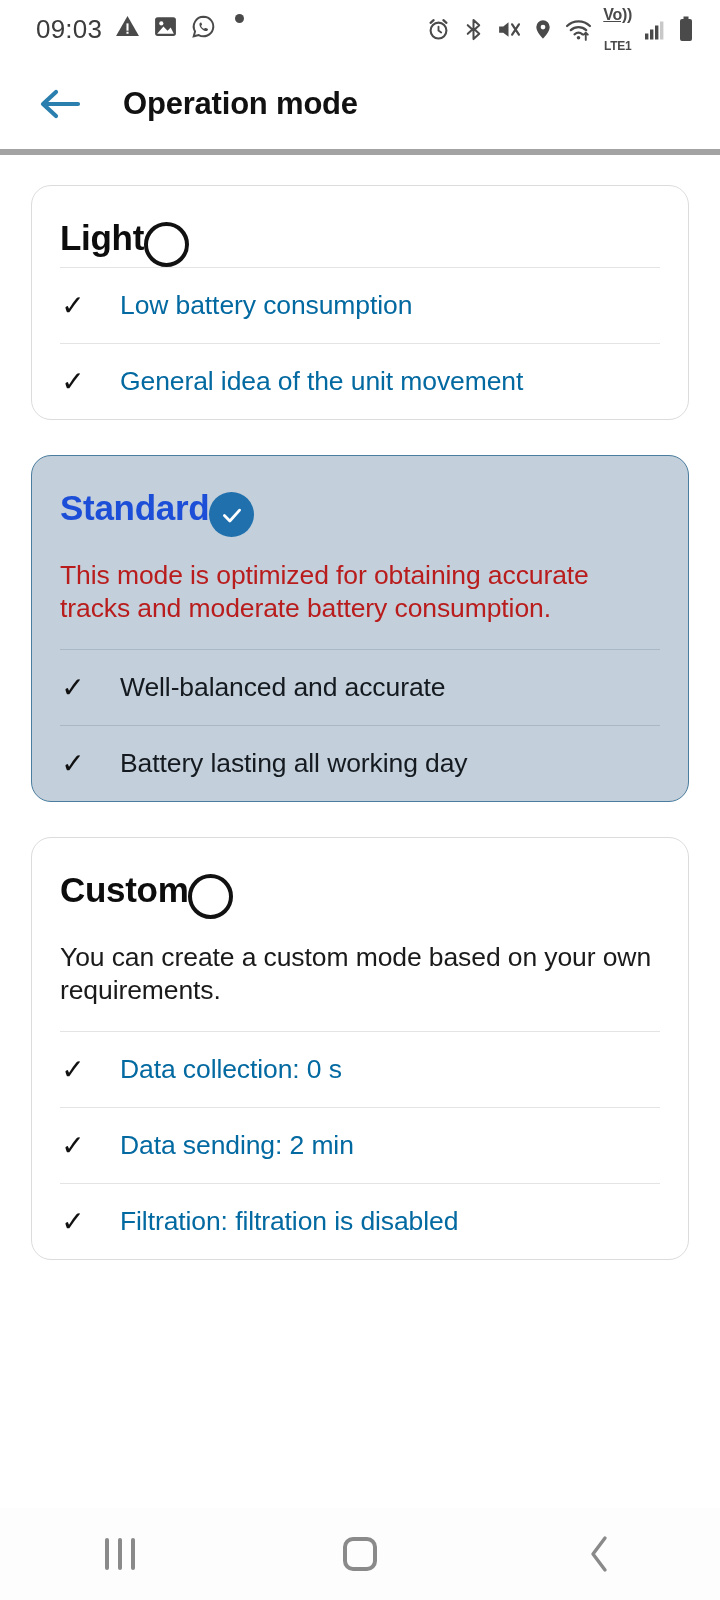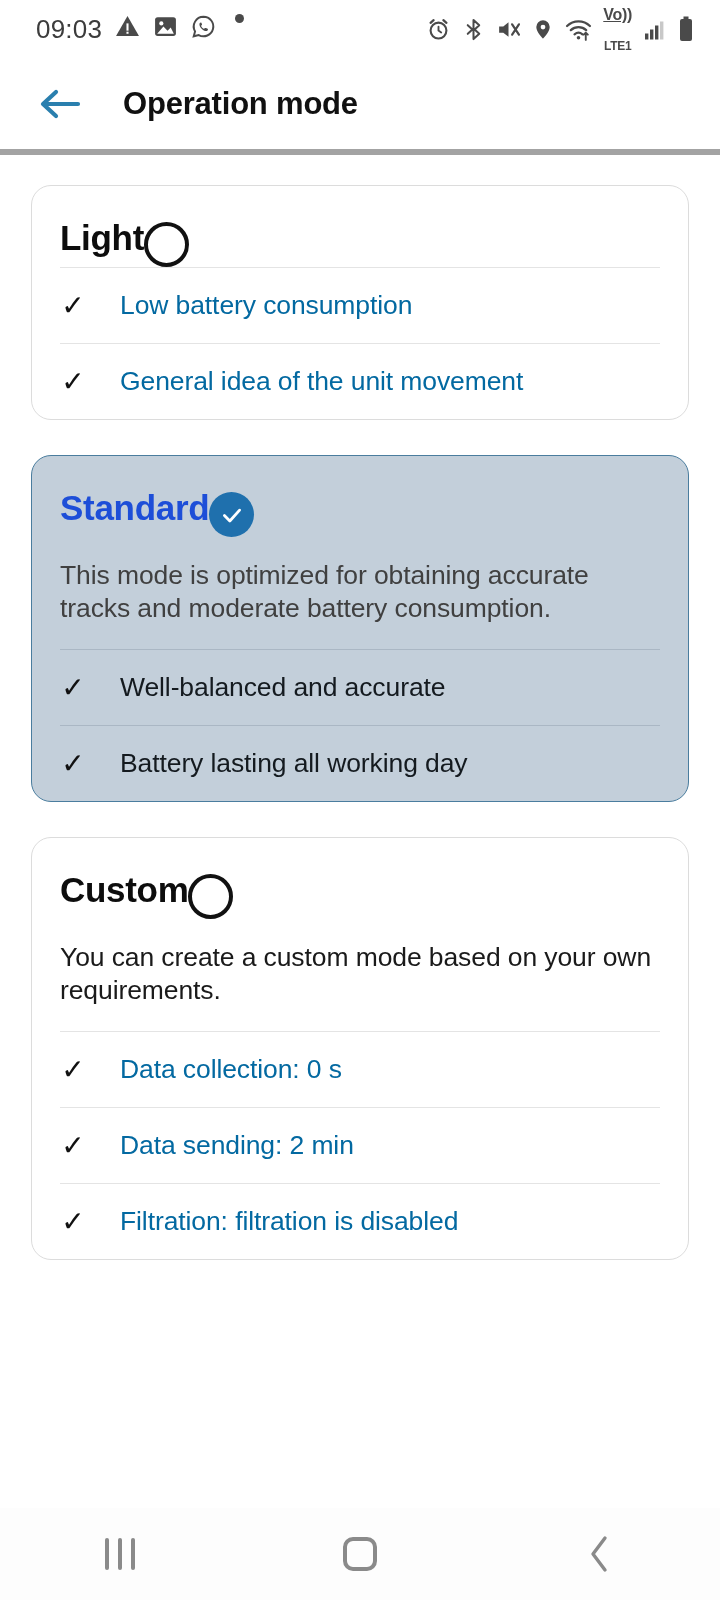--- a/index.html
+++ b/index.html
@@ -65,21 +65,21 @@
     width:45px; height:45px; border-radius:50%;
     background:#1f70ad; flex:0 0 45px; margin-top:2px;
     display:flex; align-items:center; justify-content:center; cursor:pointer;
   }
 
   .card-desc {
     font-size:26.5px; color:#1a1a1a; line-height:33px;
     margin-top:22px; padding-bottom:24px;
     letter-spacing:-.1px;
   }
-  .card.selected .card-desc { color:#404040; }
+  .card.selected .card-desc { color:#b91c1c; }
 
   .feat-list { }
   .feat-row {
     display:flex; align-items:center;
     height:76px;
     border-top:1px solid #e4e4e4;
   }
   .card.selected .feat-row { border-top:1px solid #aab7c4; }
   .feat-check { width:26px; font-size:28px; color:#111; flex:0 0 26px; text-align:center; line-height:1; }
   .feat-label { font-size:26.5px; color:#0369a1; margin-left:34px; letter-spacing:-.1px; }

